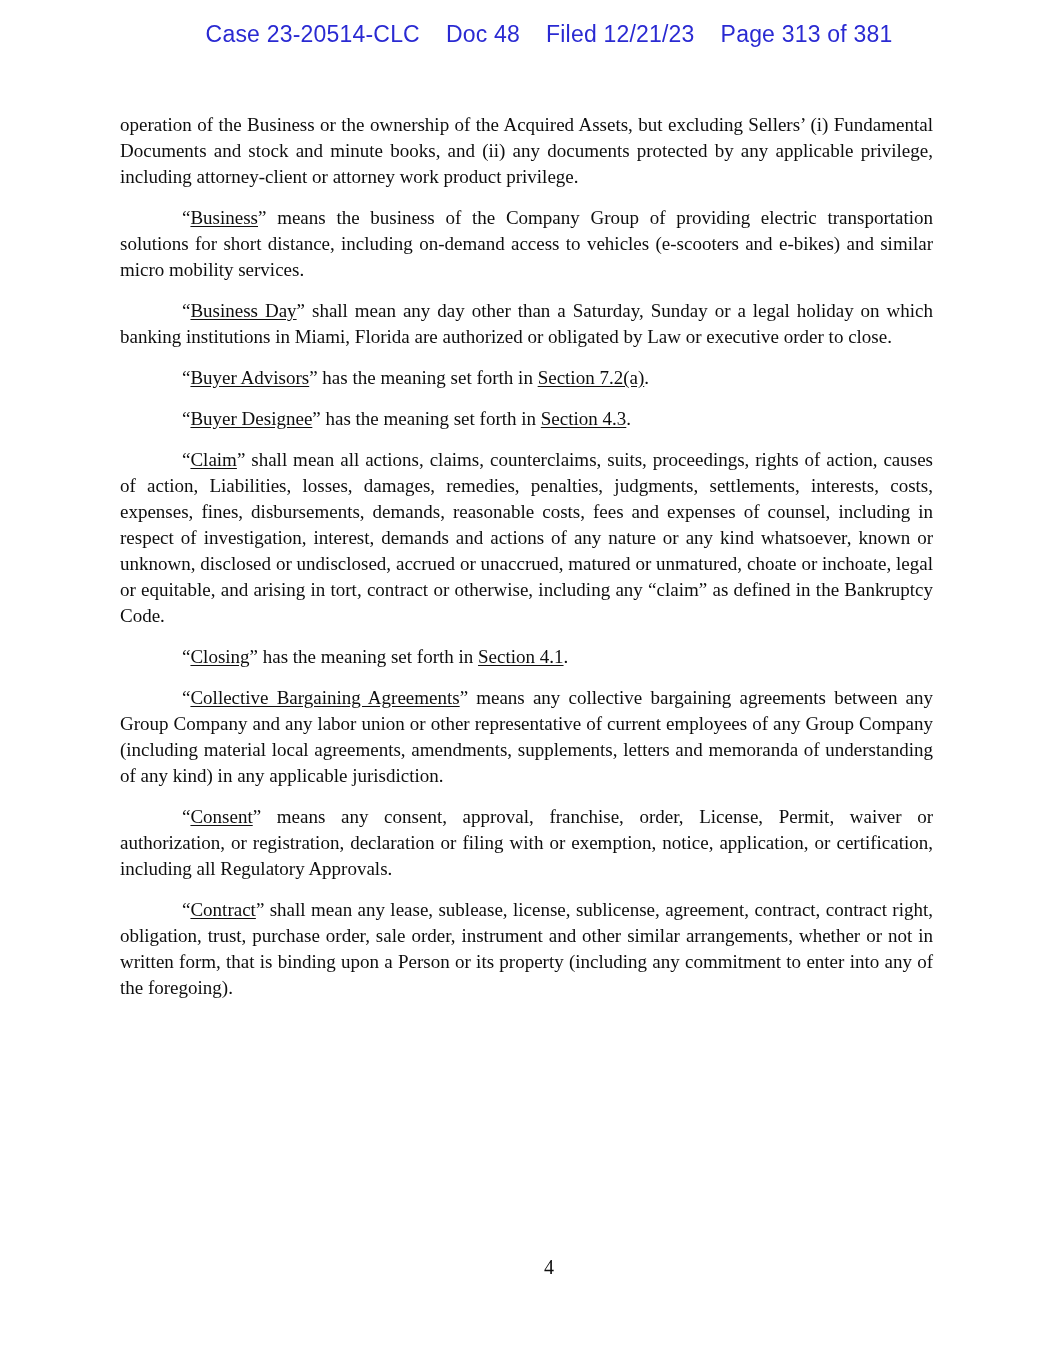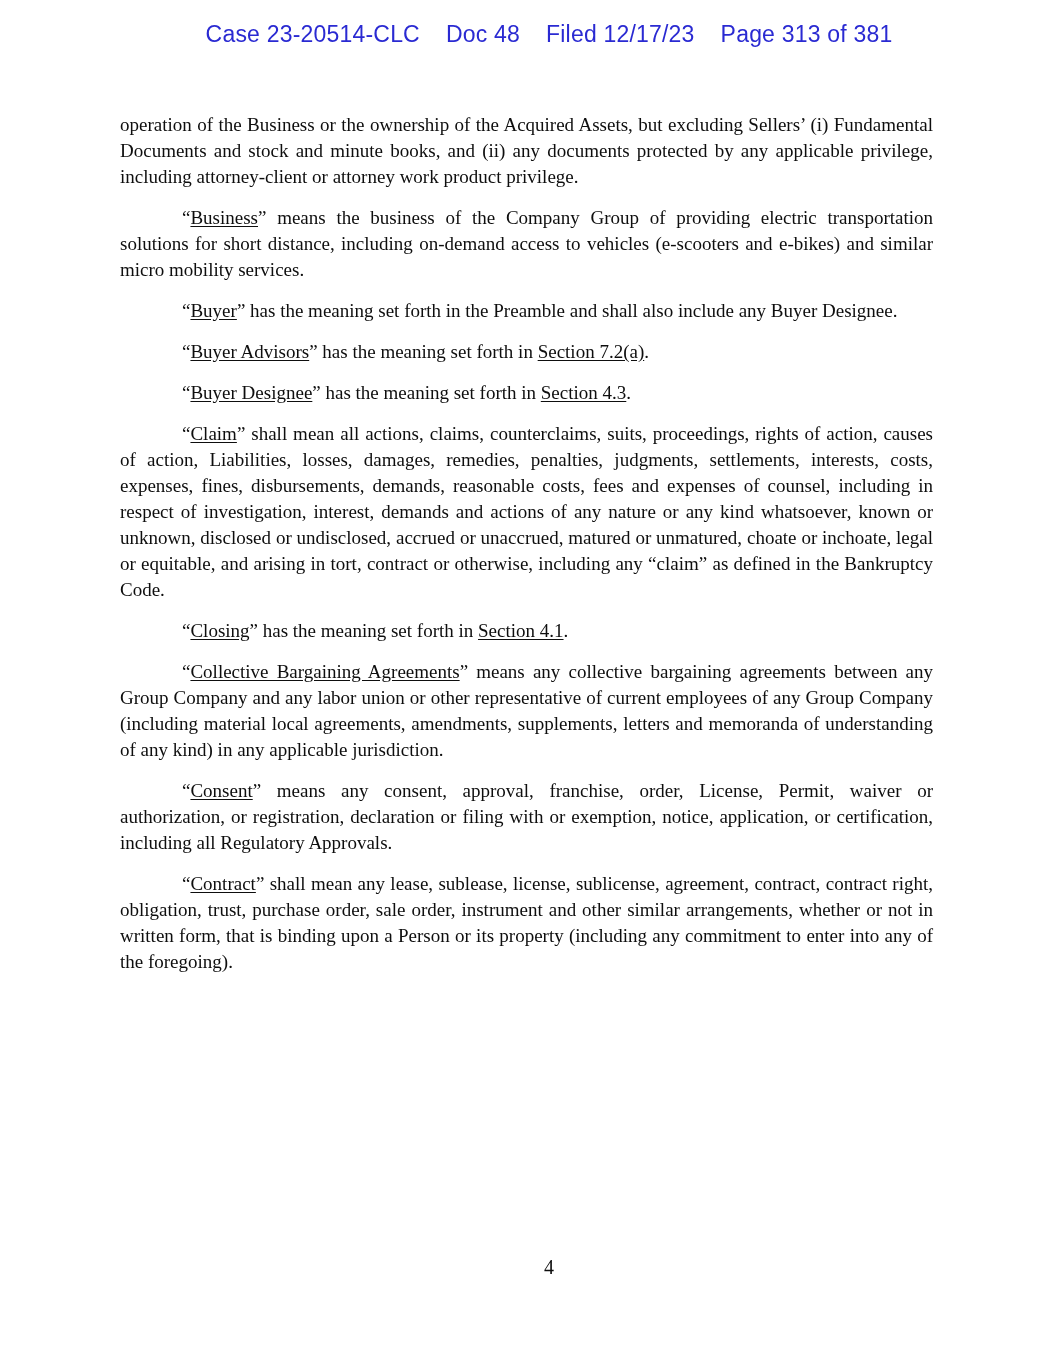--- a/index.html
+++ b/index.html
@@ -50,28 +50,28 @@
   }
 </style>
 </head>
 <body>
 
 <div class="page">
 
   <div class="case-header" style="color: rgb(42, 42, 210);">
     <span>Case 23-20514-CLC</span>
     <span>Doc 48</span>
-    <span>Filed 12/17/23</span>
+    <span>Filed 12/21/23</span>
     <span>Page 313 of 381</span>
   </div>
 
   <div class="doc-body">
       <p class="para"><span>operation of the Business or the ownership of the Acquired Assets, but excluding Sellers’ (i) Fundamental Documents and stock and minute books, and (ii) any documents protected by any applicable privilege, including attorney-client or attorney work product privilege.</span></p>
       <p class="para indent"><span>“</span><span class="underline">Business</span><span>” means the business of the Company Group of providing electric transportation solutions for short distance, including on-demand access to vehicles (e-scooters and e-bikes) and similar micro mobility services.</span></p>
-      <p class="para indent"><span>“</span><span class="underline">Buyer</span><span>” has the meaning set forth in the Preamble and shall also include any Buyer Designee.</span></p>
+      <p class="para indent"><span>“</span><span class="underline">Business Day</span><span>” shall mean any day other than a Saturday, Sunday or a legal holiday on which banking institutions in Miami, Florida are authorized or obligated by Law or executive order to close.</span></p>
       <p class="para indent"><span>“</span><span class="underline">Buyer Advisors</span><span>” has the meaning set forth in </span><span class="underline">Section 7.2(a)</span><span>.</span></p>
       <p class="para indent"><span>“</span><span class="underline">Buyer Designee</span><span>” has the meaning set forth in </span><span class="underline">Section 4.3</span><span>.</span></p>
       <p class="para indent"><span>“</span><span class="underline">Claim</span><span>” shall mean all actions, claims, counterclaims, suits, proceedings, rights of action, causes of action, Liabilities, losses, damages, remedies, penalties, judgments, settlements, interests, costs, expenses, fines, disbursements, demands, reasonable costs, fees and expenses of counsel, including in respect of investigation, interest, demands and actions of any nature or any kind whatsoever, known or unknown, disclosed or undisclosed, accrued or unaccrued, matured or unmatured, choate or inchoate, legal or equitable, and arising in tort, contract or otherwise, including any “claim” as defined in the Bankruptcy Code.</span></p>
       <p class="para indent"><span>“</span><span class="underline">Closing</span><span>” has the meaning set forth in </span><span class="underline">Section 4.1</span><span>.</span></p>
       <p class="para indent"><span>“</span><span class="underline">Collective Bargaining Agreements</span><span>” means any collective bargaining agreements between any Group Company and any labor union or other representative of current employees of any Group Company (including material local agreements, amendments, supplements, letters and memoranda of understanding of any kind) in any applicable jurisdiction.</span></p>
       <p class="para indent"><span>“</span><span class="underline">Consent</span><span>” means any consent, approval, franchise, order, License, Permit, waiver or authorization, or registration, declaration or filing with or exemption, notice, application, or certification, including all Regulatory Approvals.</span></p>
       <p class="para indent"><span>“</span><span class="underline">Contract</span><span>” shall mean any lease, sublease, license, sublicense, agreement, contract, contract right, obligation, trust, purchase order, sale order, instrument and other similar arrangements, whether or not in written form, that is binding upon a Person or its property (including any commitment to enter into any of the foregoing).</span></p>
     </div>
 
   <div class="page-footer">4</div>

